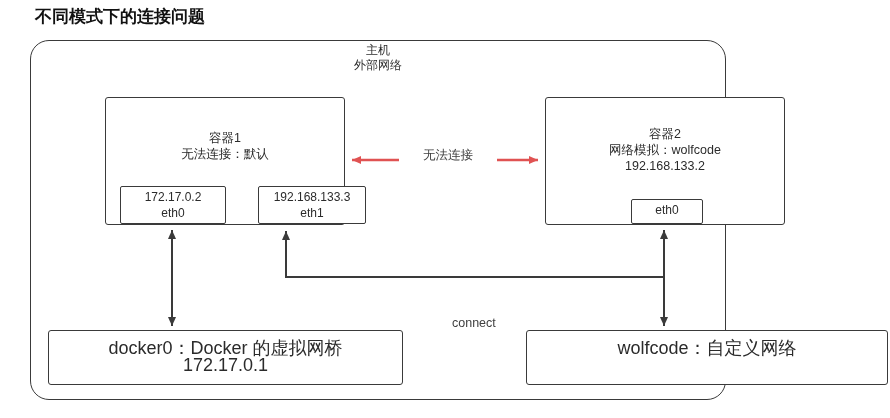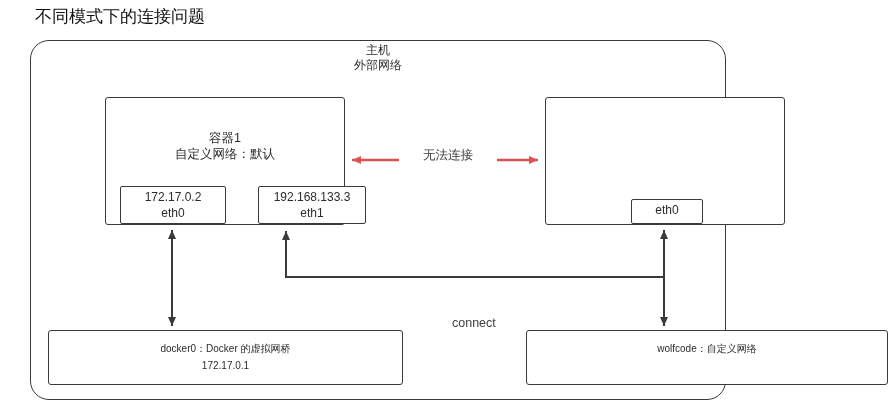--- a/index.html
+++ b/index.html
@@ -13,21 +13,21 @@
     width: 890px;
     height: 418px;
     background: #ffffff;
     overflow: hidden;
   }
   .title {
     position: absolute;
     left: 35px;
     top: 5px;
     font-size: 17px;
-    font-weight: normal;
+    font-weight: bold;
     color: #111111;
     white-space: nowrap;
   }
   .box {
     position: absolute;
     box-sizing: border-box;
     border: 1.6px solid #3a3a3a;
     background: #ffffff;
     color: #2b2b2b;
   }
@@ -65,21 +65,21 @@
     line-height: 16px;
     padding-top: 2px;
   }
   .eth0c1 { left: 14px;  bottom: 0px; width: 106px; height: 38px; margin-top: 24px; }
   .eth1c1 { left: 128px; bottom: 0px; width: 108px; height: 38px; margin-left: 24px; }
   .eth0c2 { left: 85px;  bottom: 0px; width: 72px;  height: 25px; }
   .net-box {
     height: 55px;
     border-radius: 3px;
     text-align: center;
-    font-size: 10px;
+    font-size: 18px;
     line-height: 17px;
     padding-top: 9px;
   }
   .docker0 { left: 48px;  top: 330px; width: 355px; }
   .wolfcode { left: 483px; top: 330px; width: 362px; margin-left: 43px; }
   #arrow-layer {
     position: absolute;
     left: 0; top: 0;
     width: 890px; height: 418px;
     pointer-events: none;
@@ -105,33 +105,38 @@
   <div class="box host">
     <div class="host-labels">
       <div>主机</div>
       <div>外部网络</div>
     </div>
   </div>
 
   <div class="box container-box c1">
     <div class="ctext">
       <div>容器1</div>
-      <div>自定义网络：默认</div>
+      <div>无法连接：默认</div>
     </div>
     <div class="box eth-box eth0c1">
       <div>172.17.0.2</div>
       <div>eth0</div>
     </div>
     <div class="box eth-box eth1c1">
       <div>192.168.133.3</div>
       <div>eth1</div>
     </div>
   </div>
 
   <div class="box container-box c2">
+    <div class="ctext">
+      <div>容器2</div>
+      <div>网络模拟：wolfcode</div>
+      <div>192.168.133.2</div>
+    </div>
     <div class="box eth-box eth0c2">
       <div>eth0</div>
     </div>
   </div>
 
   <div class="box net-box docker0">
     <div>docker0：Docker 的虚拟网桥</div>
     <div>172.17.0.1</div>
   </div>
 

